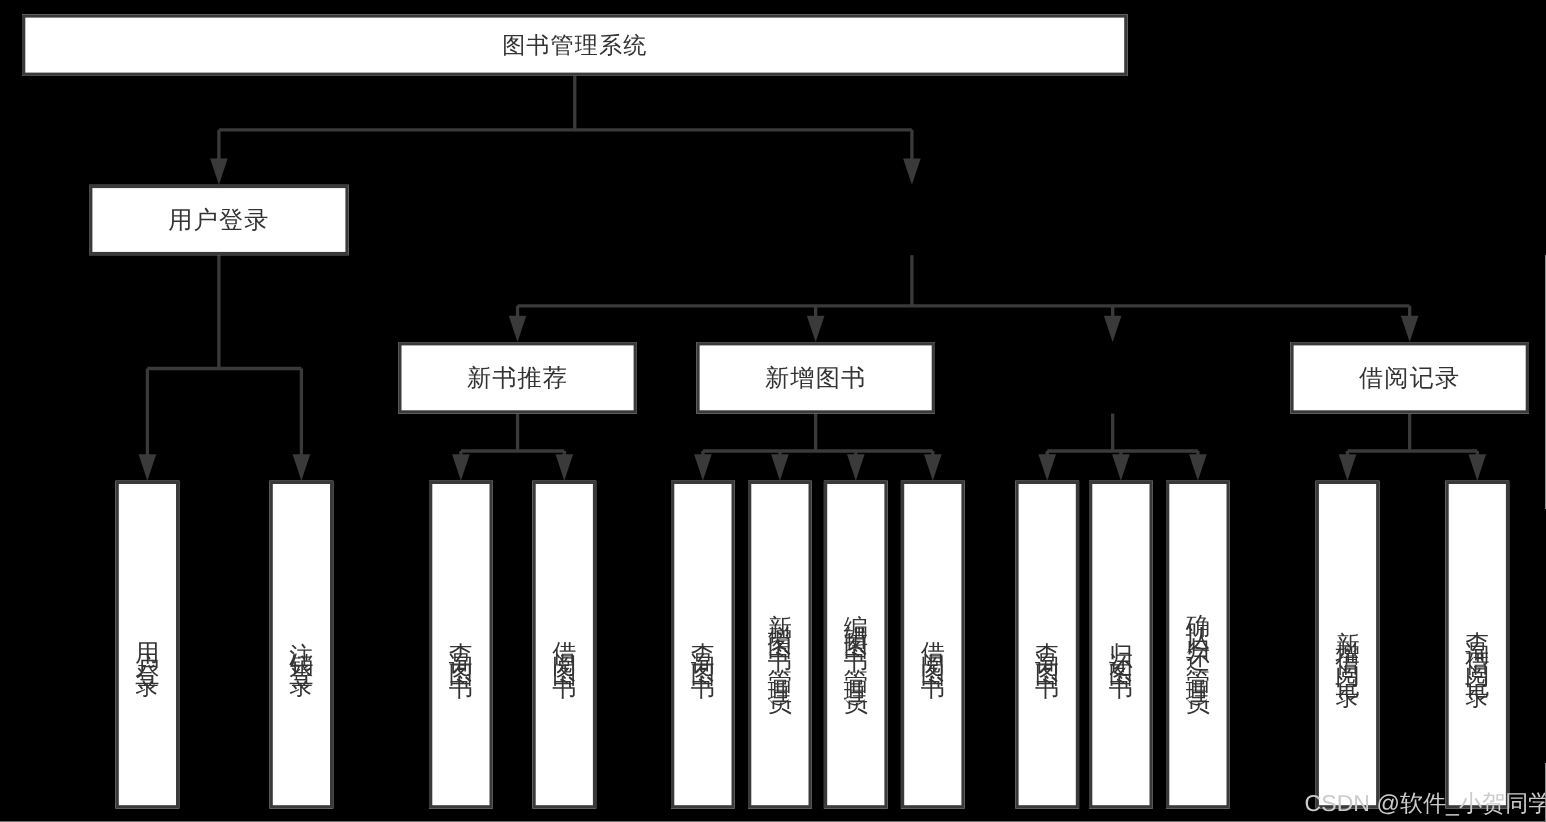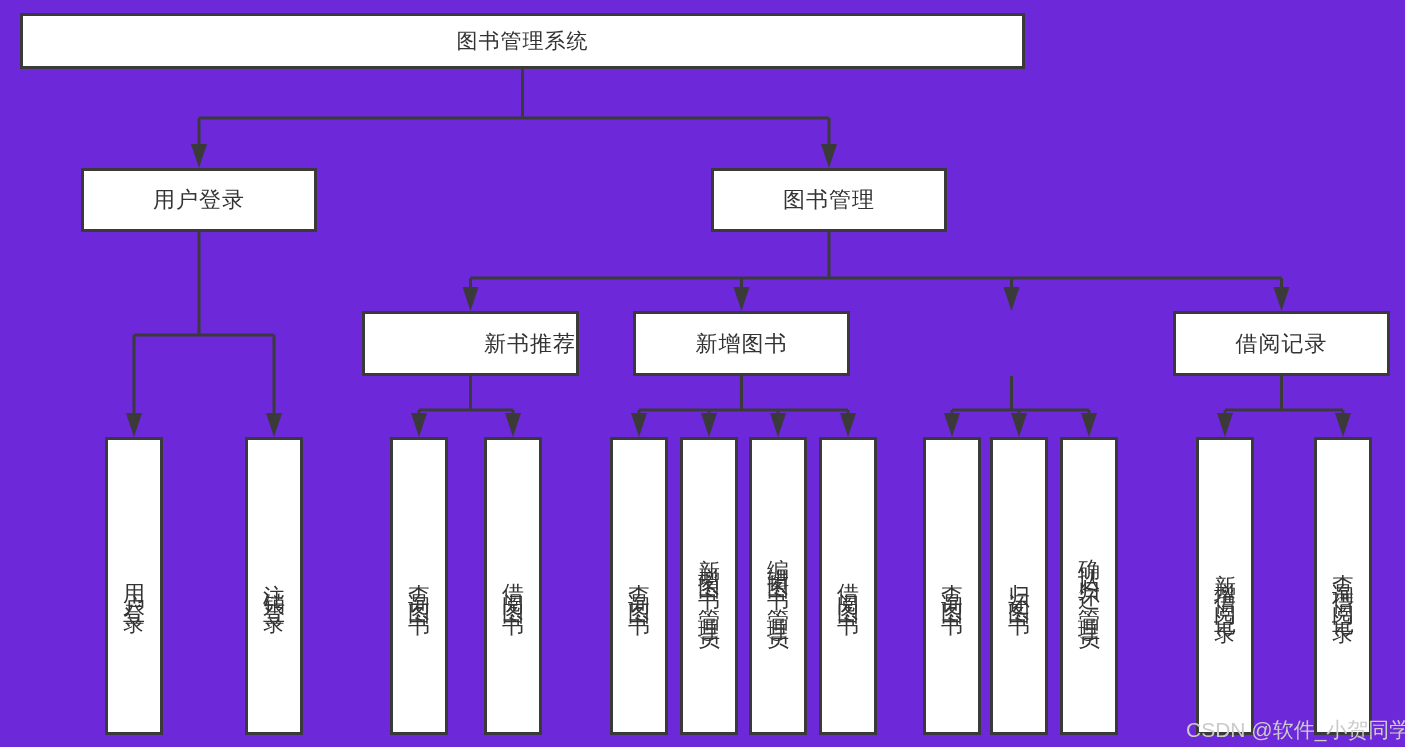--- a/index.html
+++ b/index.html
@@ -5,21 +5,21 @@
   html, body {
     margin: 0;
     padding: 0;
     background: #ffffff;
     font-family: "Liberation Sans", "DejaVu Sans", sans-serif;
   }
   .canvas {
     position: relative;
     width: 1405px;
     height: 747px;
-    background: #6d28d9;
+    background: #000000;
     overflow: hidden;
   }
   .connectors {
     position: absolute;
     left: 0;
     top: 0;
     width: 1405px;
     height: 747px;
   }
   .node {
@@ -136,25 +136,22 @@
     </g>
   </svg>
 
   <div class="node hbox root">
     <span>图书管理系统</span>
   </div>
 
   <div class="node hbox lvl2" style="left:81px;">
     <span>用户登录</span>
   </div>
-  <div class="node hbox lvl2" style="left:711px;">
-    <span>图书管理</span>
-  </div>
-
-  <div class="node hbox lvl3" style="left:362px;justify-content:flex-end;">
+
+  <div class="node hbox lvl3" style="left:362px;">
     <span>新书推荐</span>
   </div>
   <div class="node hbox lvl3" style="left:633px;">
     <span>新增图书</span>
   </div>
   <div class="node hbox lvl3" style="left:1173px;">
     <span>借阅记录</span>
   </div>
 
   <div class="node vbox" style="left:105px;">

